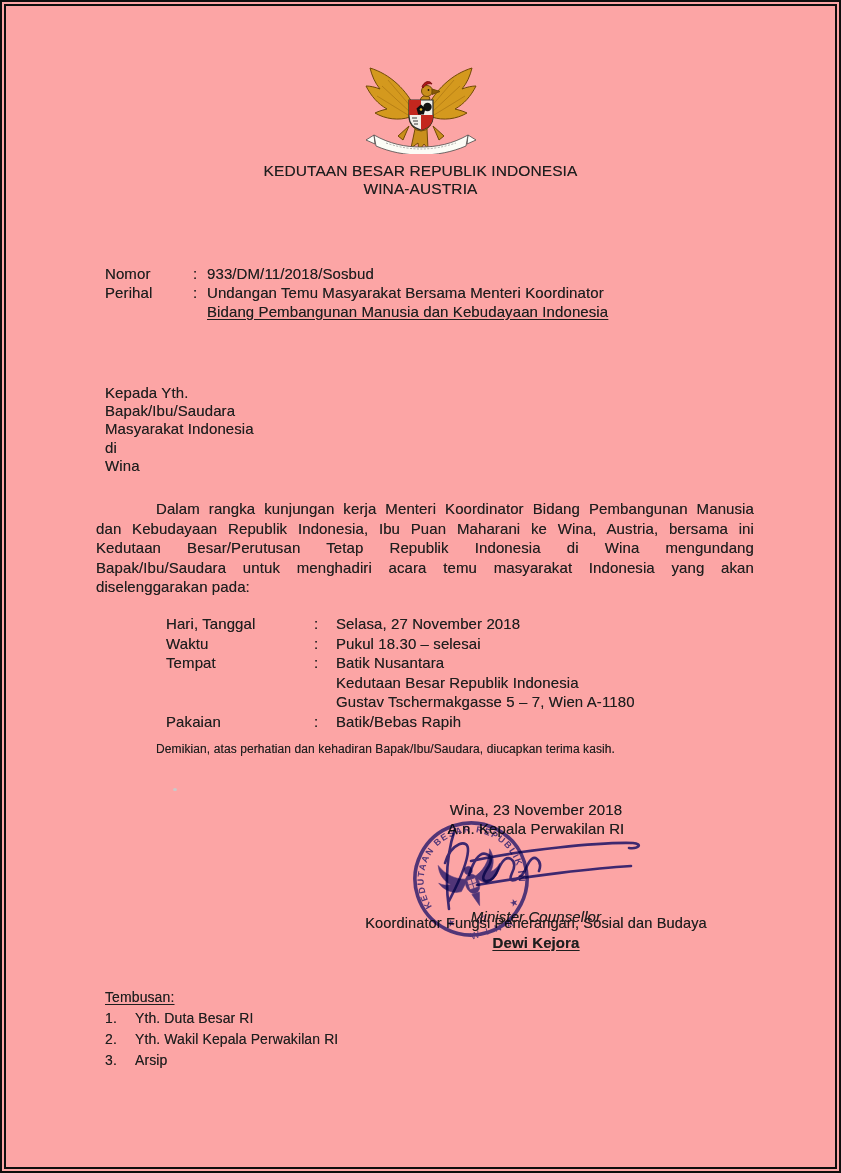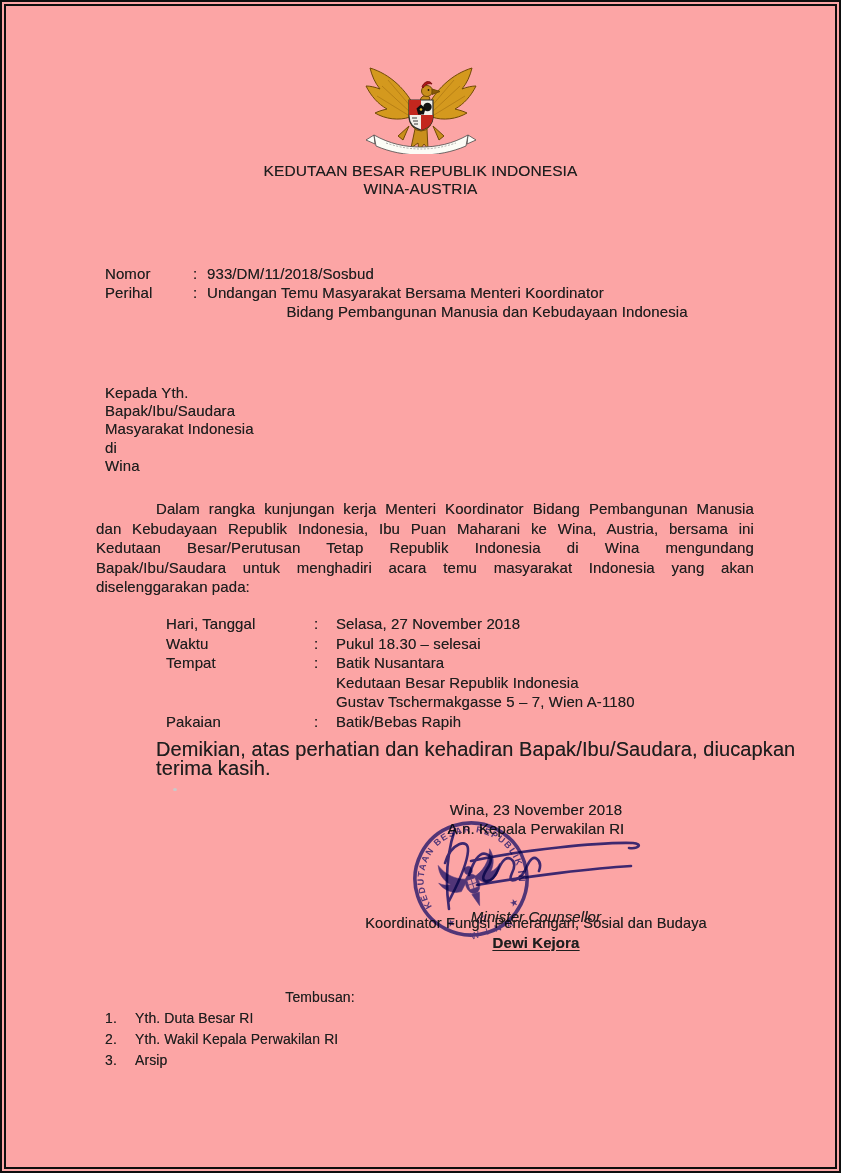--- a/index.html
+++ b/index.html
@@ -16,37 +16,37 @@
   .page .txt { text-shadow:0 0 0.5px rgba(30,30,30,0.55); letter-spacing:0.1px; }
   .abs { position:absolute; }
 
   .letterhead { left:0; top:156px; width:829px; text-align:center; font-size:15.5px; line-height:18px; letter-spacing:0.3px; }
 
   .meta-grid {
     left:99px; top:258px;
     display:grid; grid-template-columns:88px 14px 560px;
     font-size:15px; line-height:19px;
   }
-  .u { text-underline-offset:2px;text-align:center; }
+  .u { text-decoration:underline; text-underline-offset:2px; }
 
   .recipient { left:99px; top:378px; font-size:15px; line-height:18.2px; }
 
   .body-par { left:90px; top:493px; width:658px; font-size:15px; line-height:19.5px; }
   .jline  { text-align:justify; text-align-last:justify; }
   .jfirst { text-align:justify; text-align-last:justify; padding-left:60px; }
   .jlast  { text-align:left; }
 
   .details-grid {
     left:160px; top:608px;
     display:grid; grid-template-columns:148px 22px 420px;
     font-size:15px; line-height:19.6px;
   }
   .details-grid .cell { align-self:start; }
 
-  .closing { left:150px; top:734px; font-size:20px; line-height:19px; }
+  .closing { left:150px; top:734px; font-size:12px; line-height:19px; }
 
   .sigblock { left:345px; top:795px; width:370px; text-align:center; font-size:15px; line-height:18px; }
   .sig-date { position:absolute; left:0; top:0; width:100%; }
   .sig-an   { position:absolute; left:0; top:19px; width:100%; }
   .sig-name { position:absolute; left:0; top:88px; width:100%; font-weight:bold; text-decoration:underline; text-underline-offset:2px;margin-top:45px; }
   .sig-title{ position:absolute; left:0; top:107px; width:100%; font-style:italic; }
   .sig-pos  { position:absolute; left:0; top:113px; width:100%; font-size:14.6px; }
 
   .stamp-svg { left:388px; top:800px; mix-blend-mode:multiply; opacity:0.88; }
   .sign-svg  { left:421px; top:811px; mix-blend-mode:multiply; opacity:0.92; }

